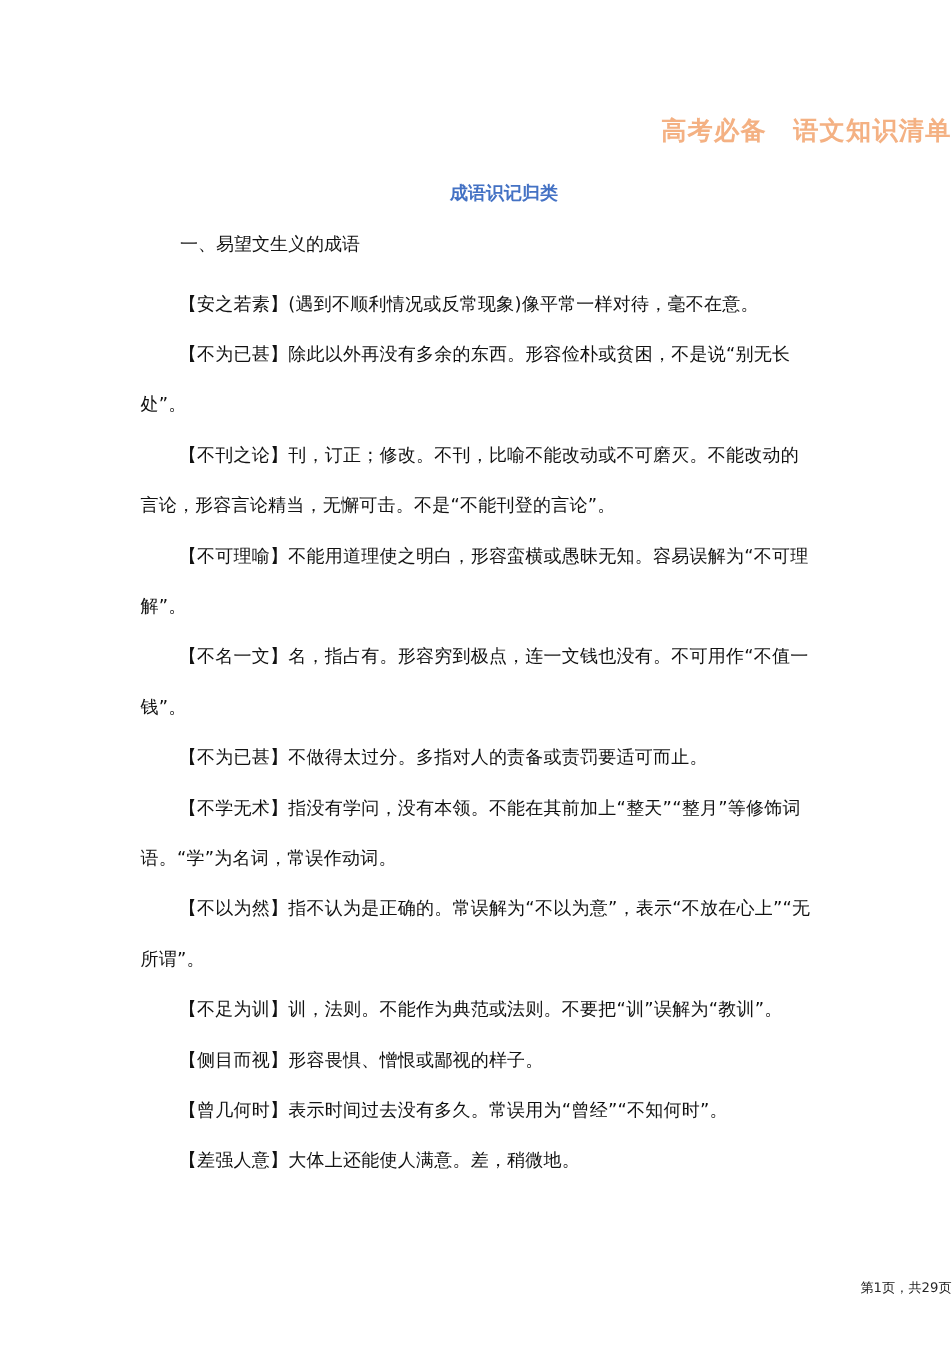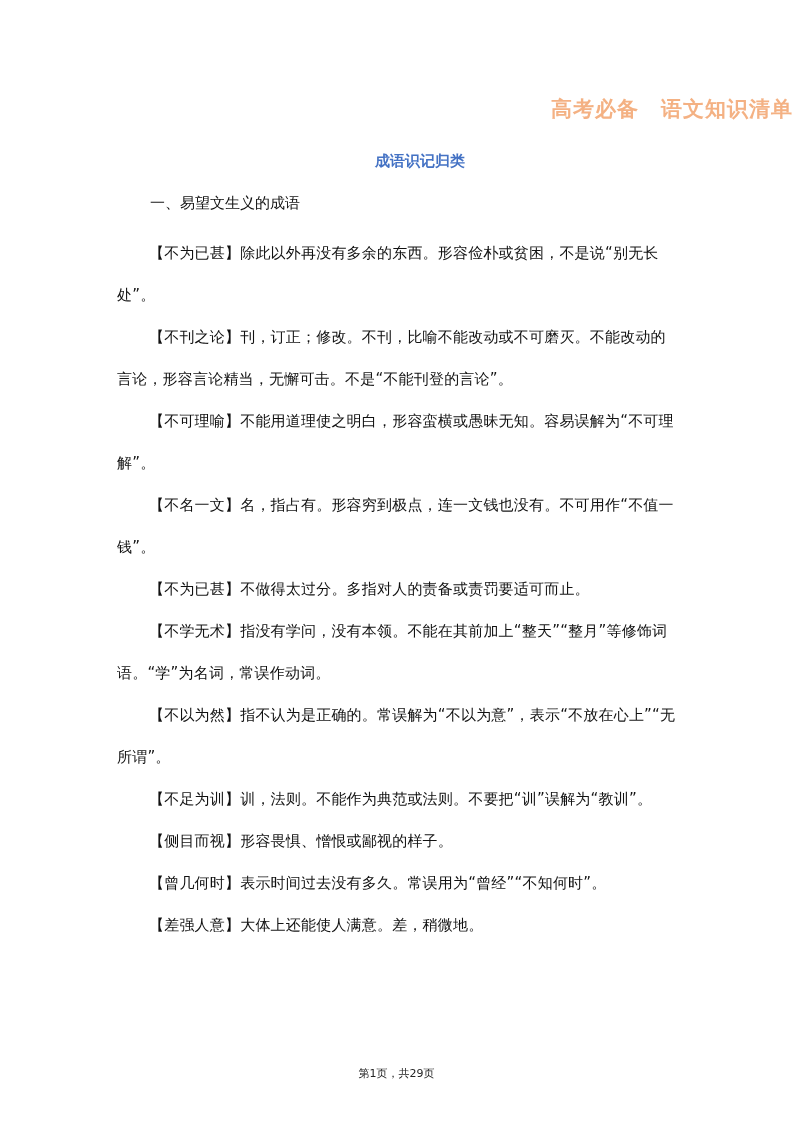--- a/index.html
+++ b/index.html
@@ -7,35 +7,36 @@
       font-family: "DejaVu Sans", "Liberation Sans", sans-serif; color: #111; }
     .title { position: absolute; top: 95px; left: 0; width: 793px; text-align: right;
       font-size: 21px; font-weight: bold; color: #F4B183; letter-spacing: 1px; }
     .title span.gap { display: inline-block; width: 22px; }
     .subtitle { position: absolute; top: 152px; left: 0; width: 840px; text-align: center;
       font-size: 15px; font-weight: bold; color: #4472C4; }
     .section { position: absolute; left: 150px; top: 194px; font-size: 15px; font-weight: normal; color: #111; }
     .entries { position: absolute; left: 117px; top: 232px; width: 562px; }
     .entry { font-size: 15px; line-height: 42px; text-indent: 32px; margin: 0; letter-spacing: 0.2px; }
     .entry .term { }
-    .footer { position: absolute; top: 1066px; left: 0; width: 793px; text-align: center;
+    .footer { position: absolute; top: 1066px; left: 0; width: 793px; text-align: right;
       font-size: 11px; color: #222; }
   </style>
 </head>
 <body>
 
 <div class="title">
   <span>高考必备</span><span class="gap"></span><span>语文知识清单</span>
 </div>
 
 <div class="subtitle">成语识记归类</div>
 
 <div class="section">一、易望文生义的成语</div>
 
 <div class="entries">
+  <p class="entry"><span class="term">【安之若素】</span><span>(遇到不顺利情况或反常现象)像平常一样对待，毫不在意。</span></p>
   <p class="entry"><span class="term">【不为已甚】</span><span>除此以外再没有多余的东西。形容俭朴或贫困，不是说“别无长处”。</span></p>
   <p class="entry"><span class="term">【不刊之论】</span><span>刊，订正；修改。不刊，比喻不能改动或不可磨灭。不能改动的言论，形容言论精当，无懈可击。不是“不能刊登的言论”。</span></p>
   <p class="entry"><span class="term">【不可理喻】</span><span>不能用道理使之明白，形容蛮横或愚昧无知。容易误解为“不可理解”。</span></p>
   <p class="entry"><span class="term">【不名一文】</span><span>名，指占有。形容穷到极点，连一文钱也没有。不可用作“不值一钱”。</span></p>
   <p class="entry"><span class="term">【不为已甚】</span><span>不做得太过分。多指对人的责备或责罚要适可而止。</span></p>
   <p class="entry"><span class="term">【不学无术】</span><span>指没有学问，没有本领。不能在其前加上“整天”“整月”等修饰词语。“学”为名词，常误作动词。</span></p>
   <p class="entry"><span class="term">【不以为然】</span><span>指不认为是正确的。常误解为“不以为意”，表示“不放在心上”“无所谓”。</span></p>
   <p class="entry"><span class="term">【不足为训】</span><span>训，法则。不能作为典范或法则。不要把“训”误解为“教训”。</span></p>
   <p class="entry"><span class="term">【侧目而视】</span><span>形容畏惧、憎恨或鄙视的样子。</span></p>
   <p class="entry"><span class="term">【曾几何时】</span><span>表示时间过去没有多久。常误用为“曾经”“不知何时”。</span></p>

